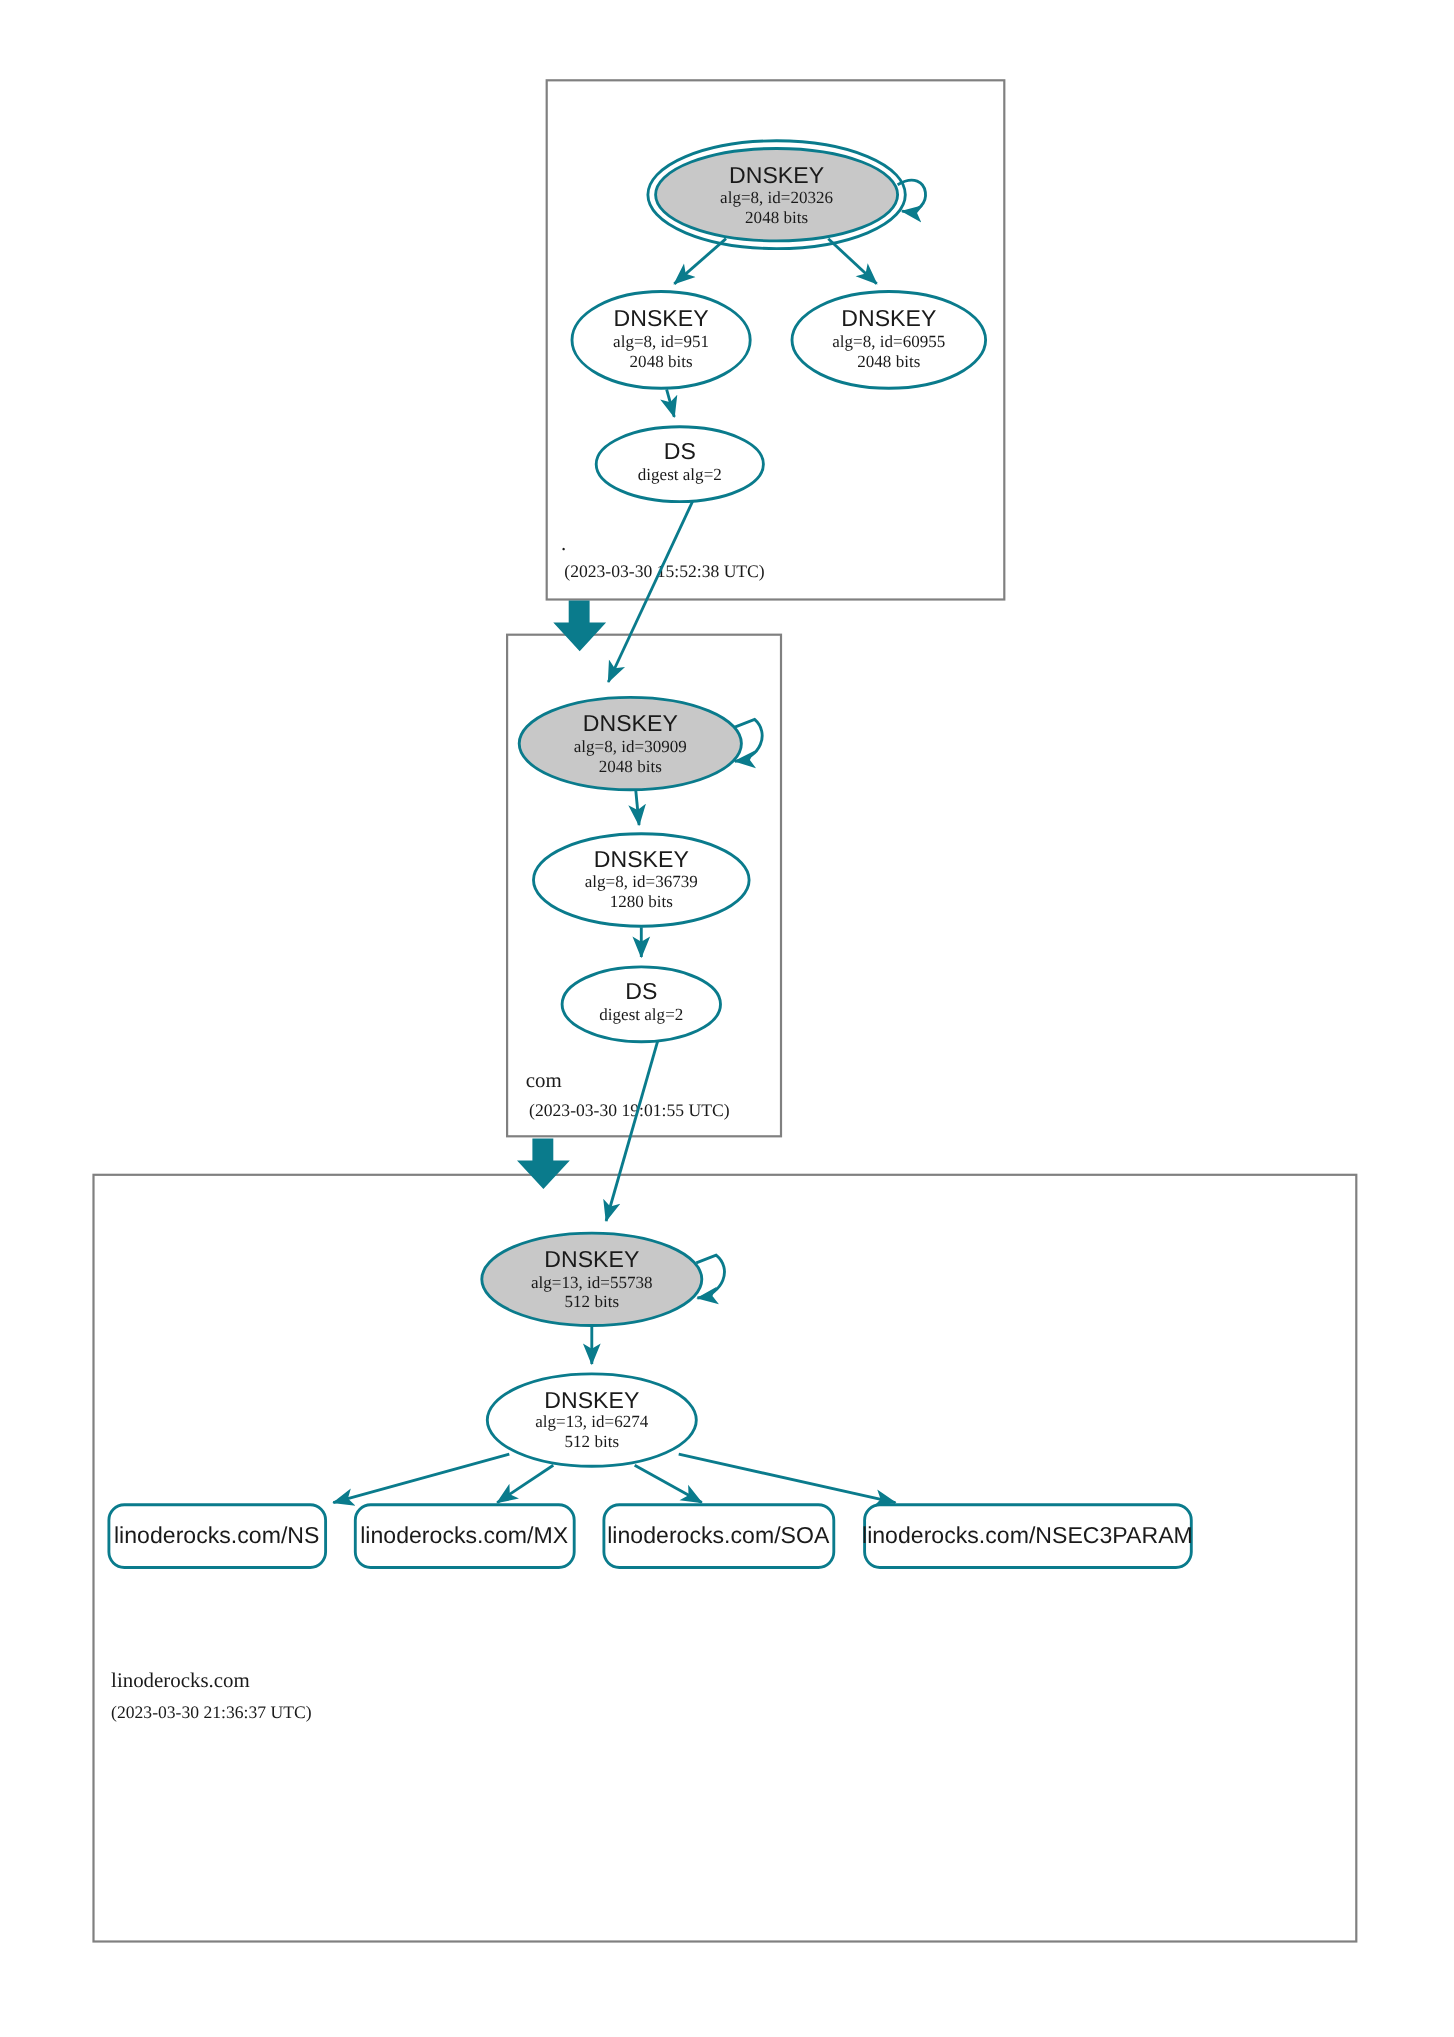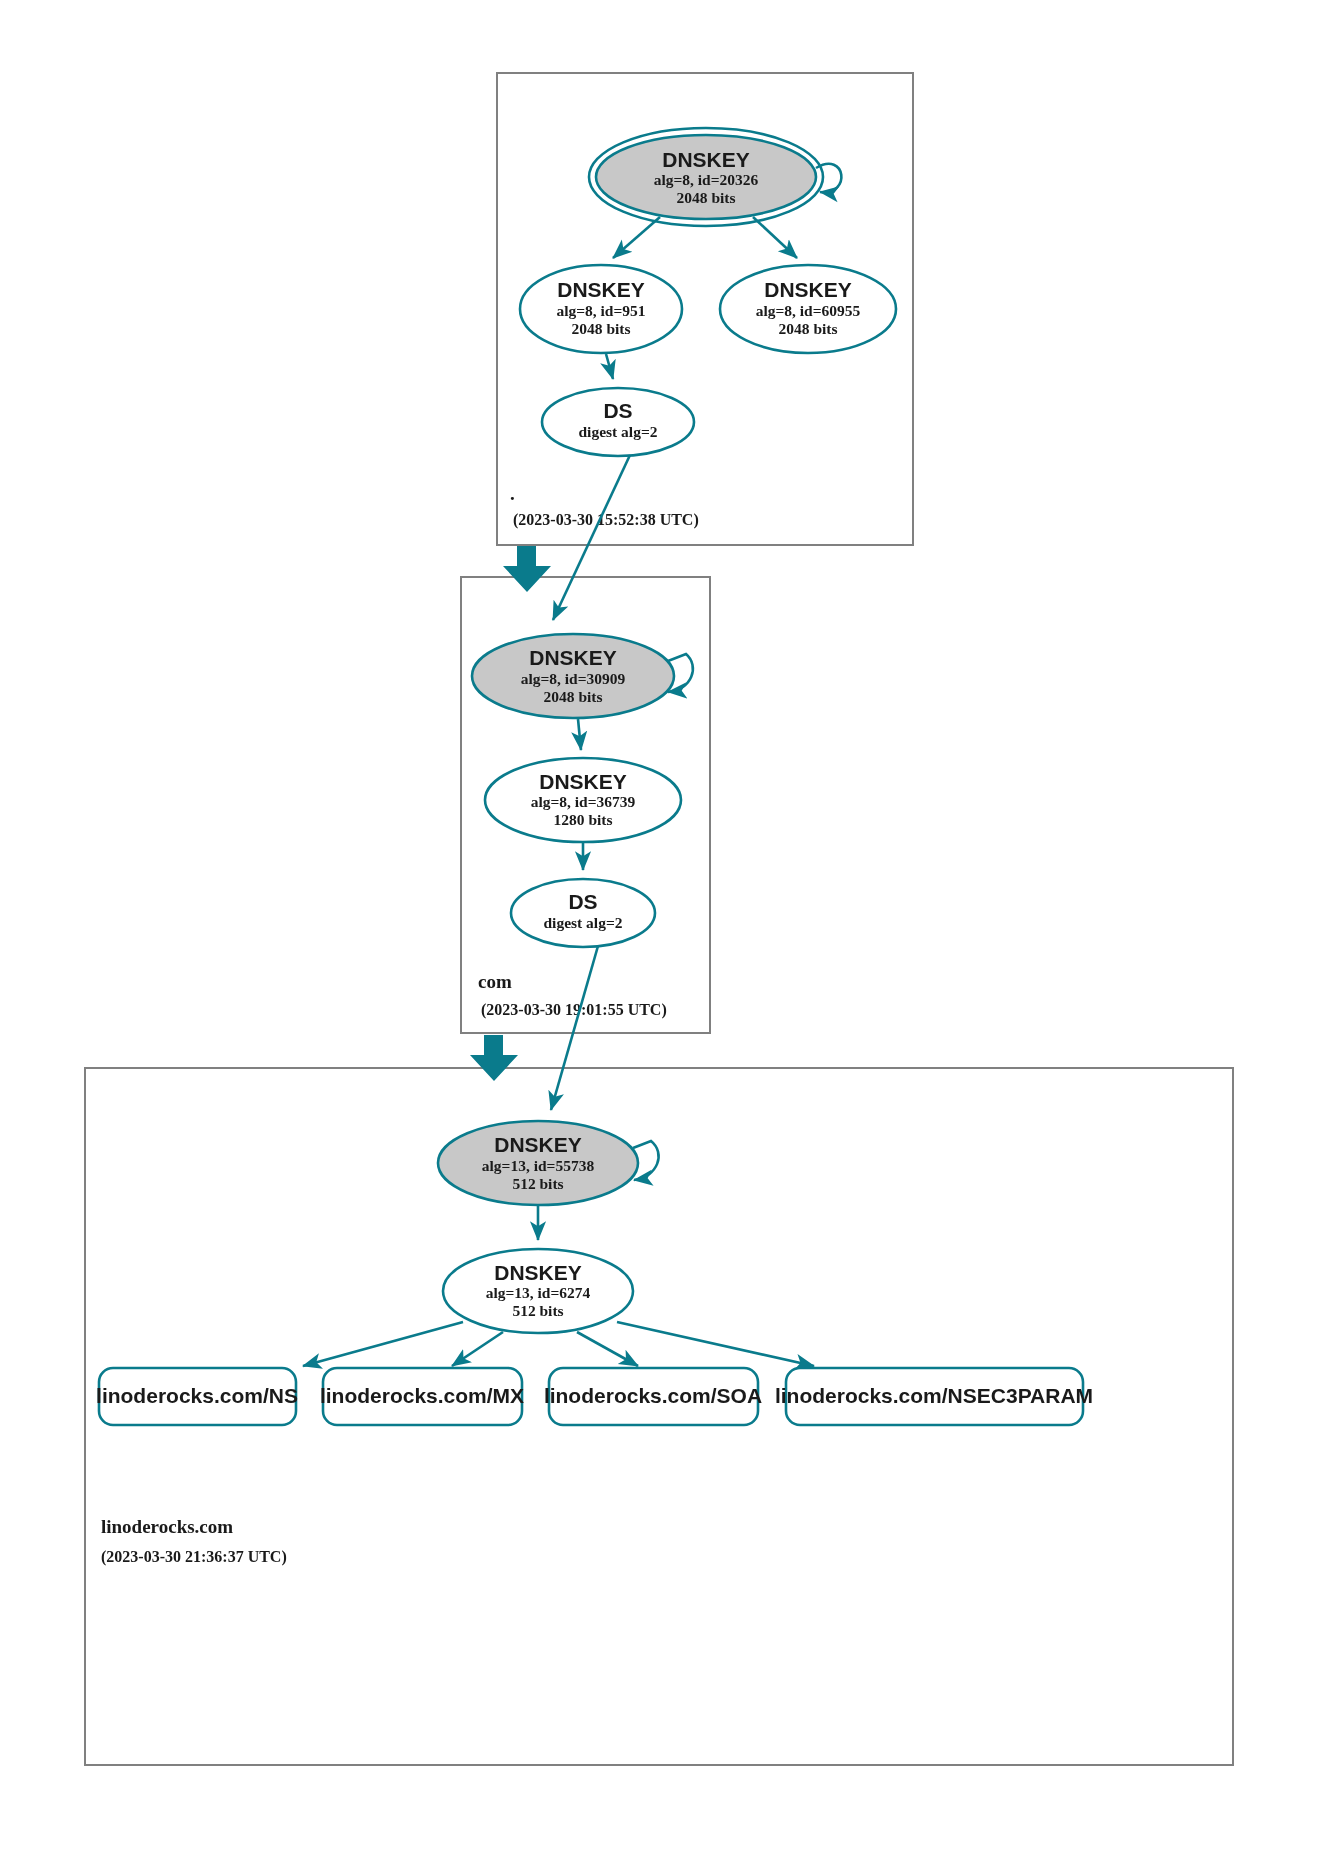--- a/index.html
+++ b/index.html
@@ -1,18 +1,18 @@
 <!DOCTYPE html>
 <html><head>
 <meta charset="utf-8">
 <style>
   html,body{margin:0;padding:0;background:#ffffff;}
   body{width:1322px;height:1852px;position:relative;overflow:hidden;
        font-family:"Liberation Sans",sans-serif;}
-  #stage{position:absolute;left:0;top:0;width:1322px;height:1720px;font-weight:bold;}
+  #stage{position:absolute;left:0;top:0;width:1322px;height:1720px;}
   svg{display:block;}
   .zone-box{fill:#ffffff;stroke:#808080;stroke-width:2;}
   .node-ell{fill:#ffffff;stroke:#0A7B8C;stroke-width:2.6;}
   .node-ell.ksk{fill:#C8C8C8;}
   .anchor-ring{fill:none;stroke:#0A7B8C;stroke-width:2.6;}
   .rrset-box{fill:#ffffff;stroke:#0A7B8C;stroke-width:2.6;}
   .edge{fill:none;stroke:#0A7B8C;stroke-width:2.6;}
   .edge-thick{fill:#0A7B8C;stroke:none;}
   .t-title{font-family:"Liberation Sans",sans-serif;font-size:21px;fill:#1a1a1a;}
   .t-sub{font-family:"Liberation Serif",serif;font-size:15.5px;fill:#1a1a1a;}

